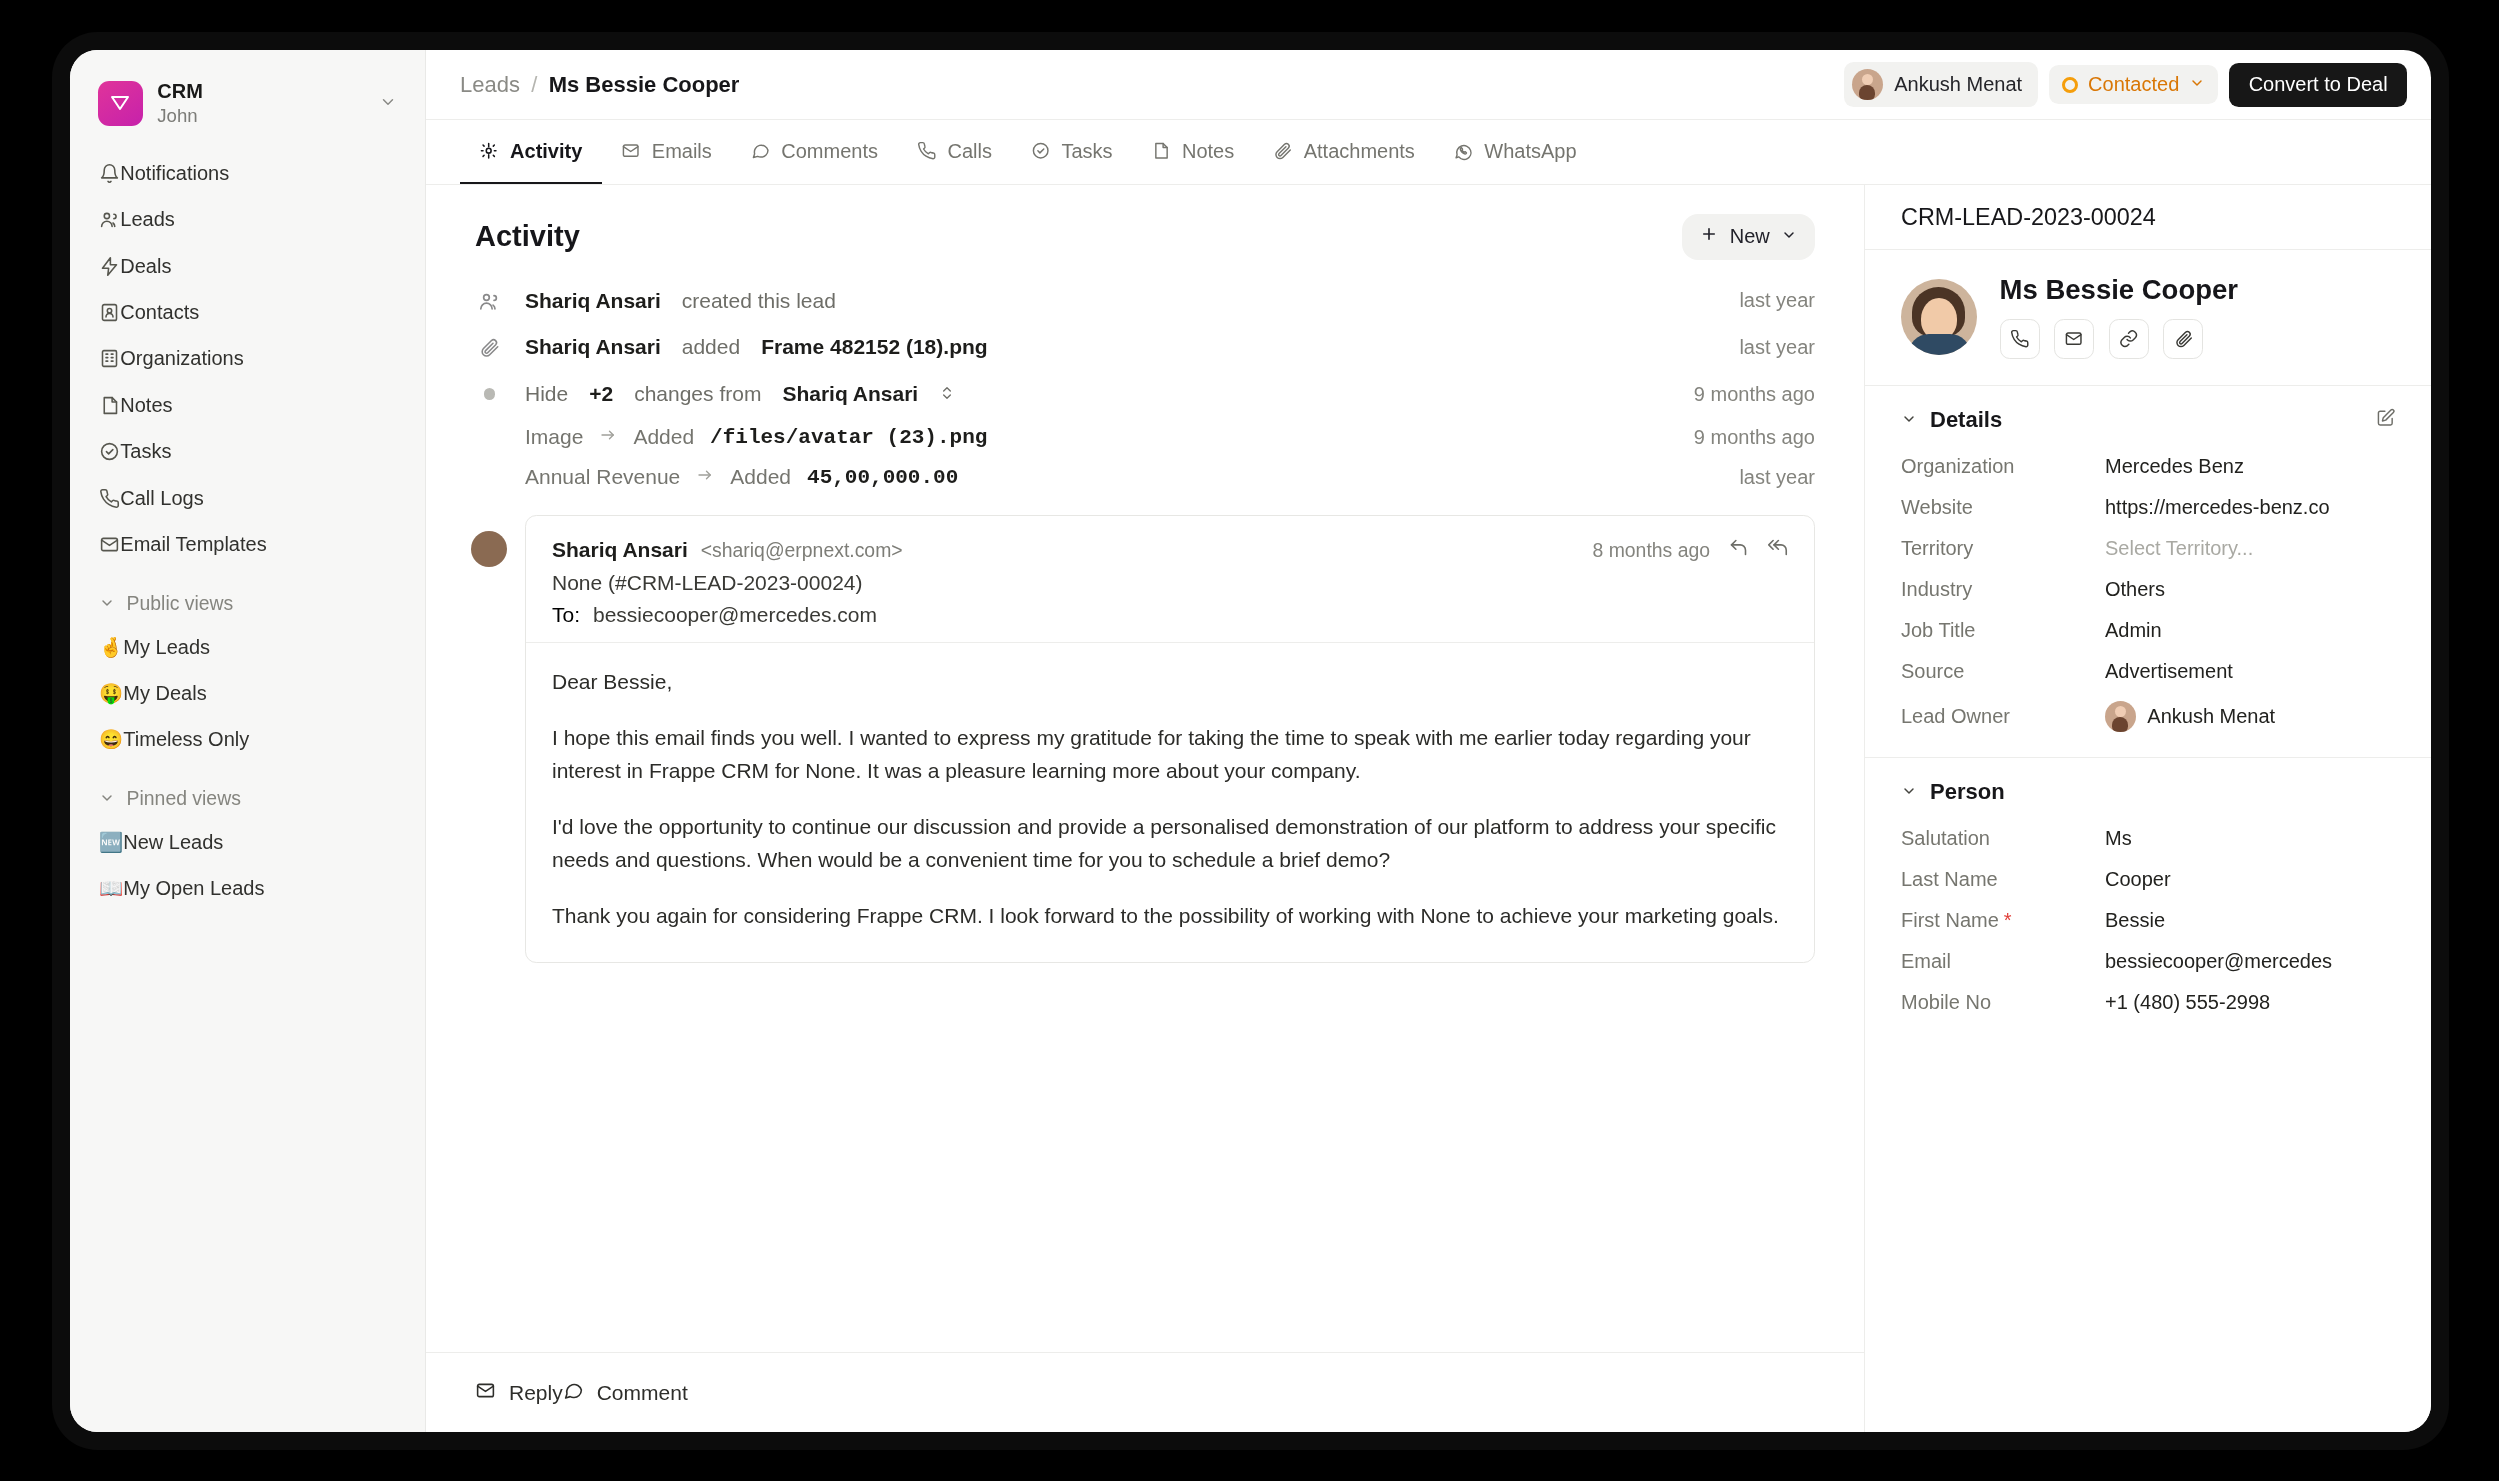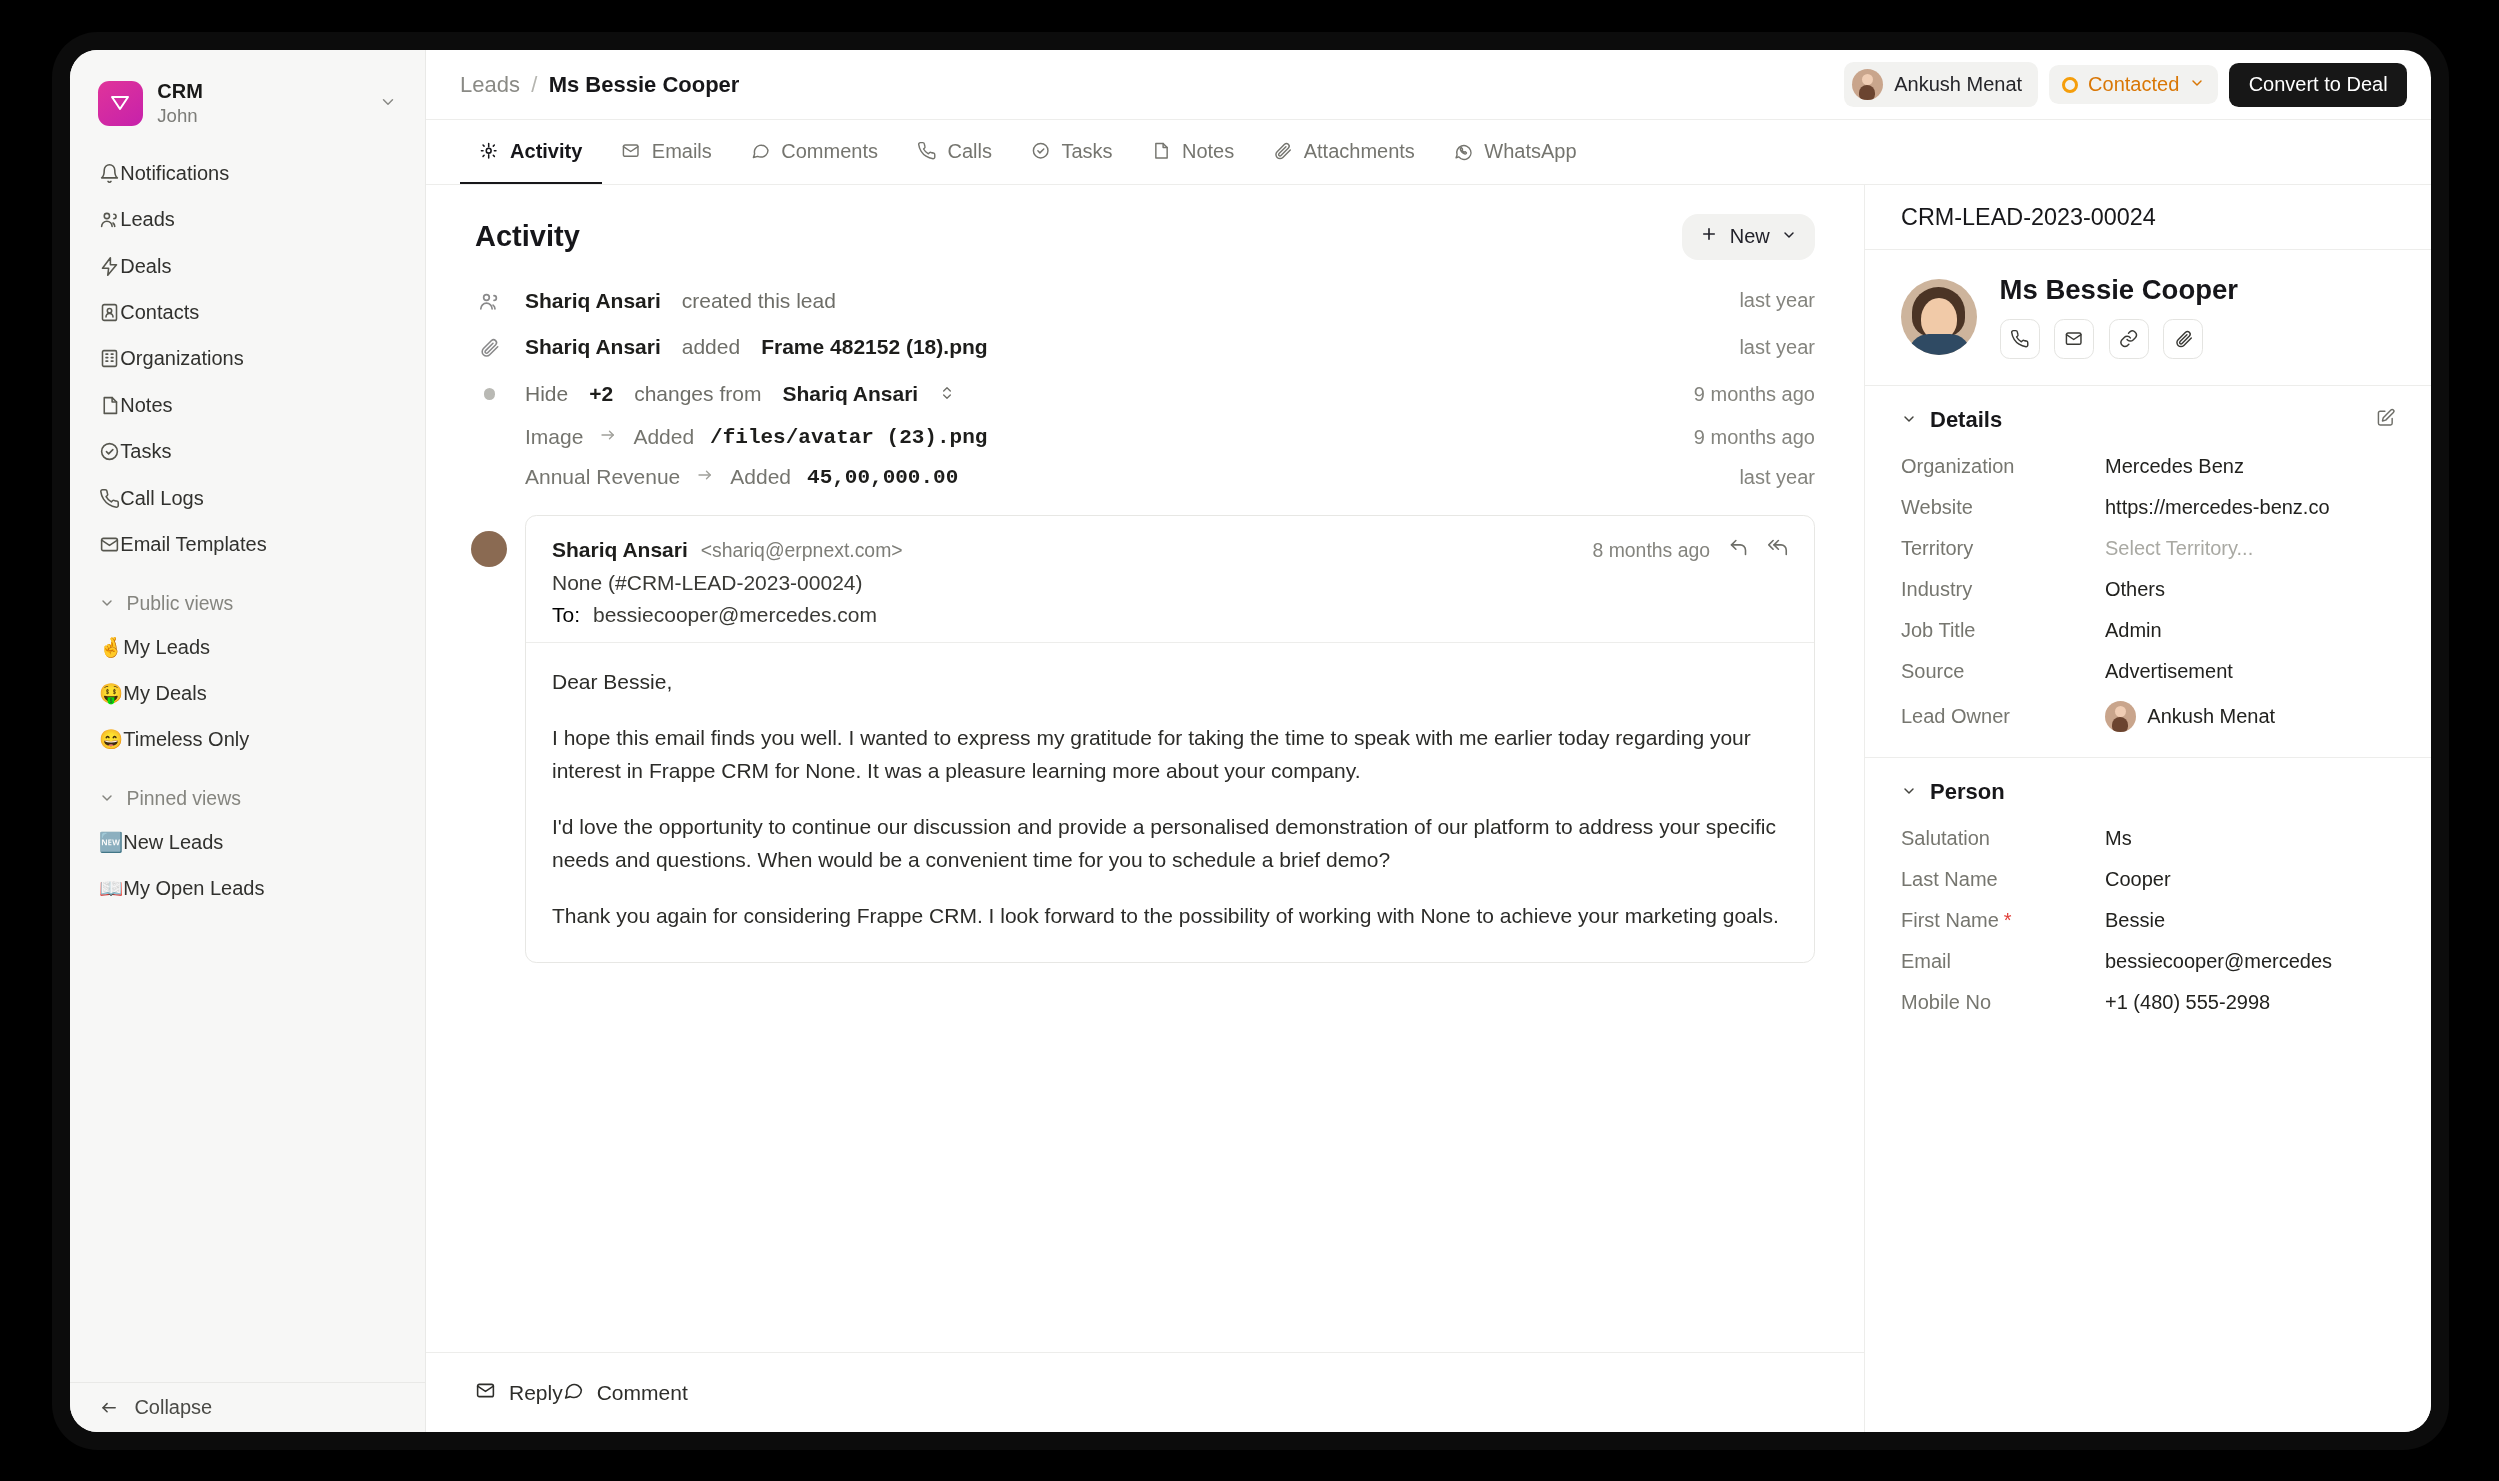--- a/index.html
+++ b/index.html
@@ -385,27 +385,20 @@
         <span class="emoji">🆕</span>
         <span>New Leads</span>
       </div>
       <div class="nav-item">
         <span class="emoji">📖</span>
         <span>My Open Leads</span>
       </div>
     </nav>
 
     <div class="spacer"></div>
-    <div class="collapse">
-      <svg width="19.4" height="19.4" viewBox="0 0 24 24" fill="none" stroke="#4a4a46" stroke-width="1.9" stroke-linecap="round" stroke-linejoin="round">
-          <path d="M20 12H5"></path>
-          <polyline points="10 7 5 12 10 17"></polyline>
-        </svg>
-      <span>Collapse</span>
-    </div>
   </aside>
 
   <section class="main">
 
     <div class="topbar">
       <span class="crumb">Leads</span>
       <span class="crumb-sep">/</span>
       <span class="crumb-active">Ms Bessie Cooper</span>
       <span class="spacer"></span>
       <div class="pill">

